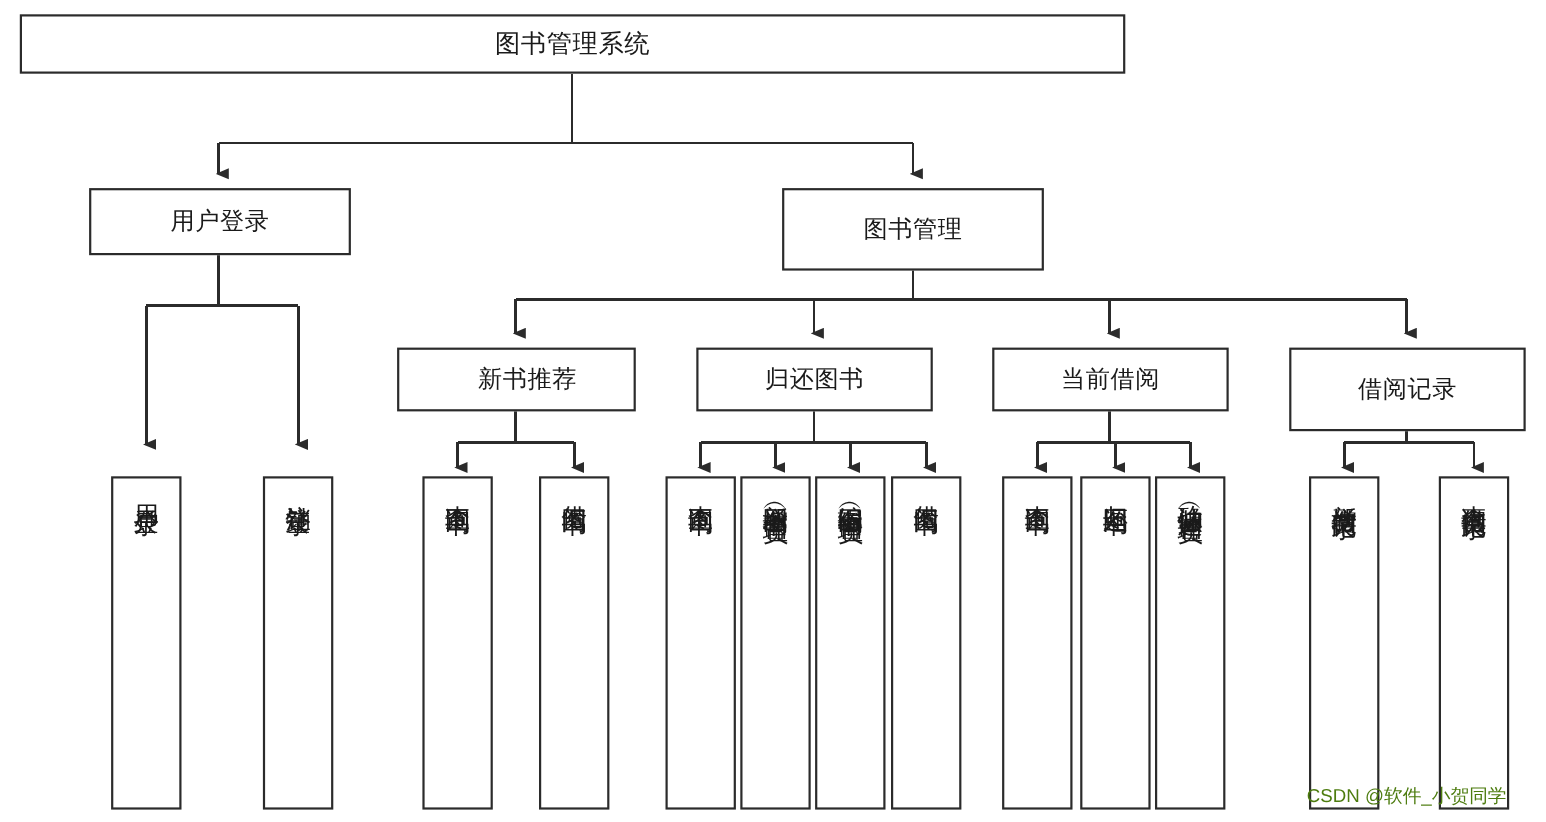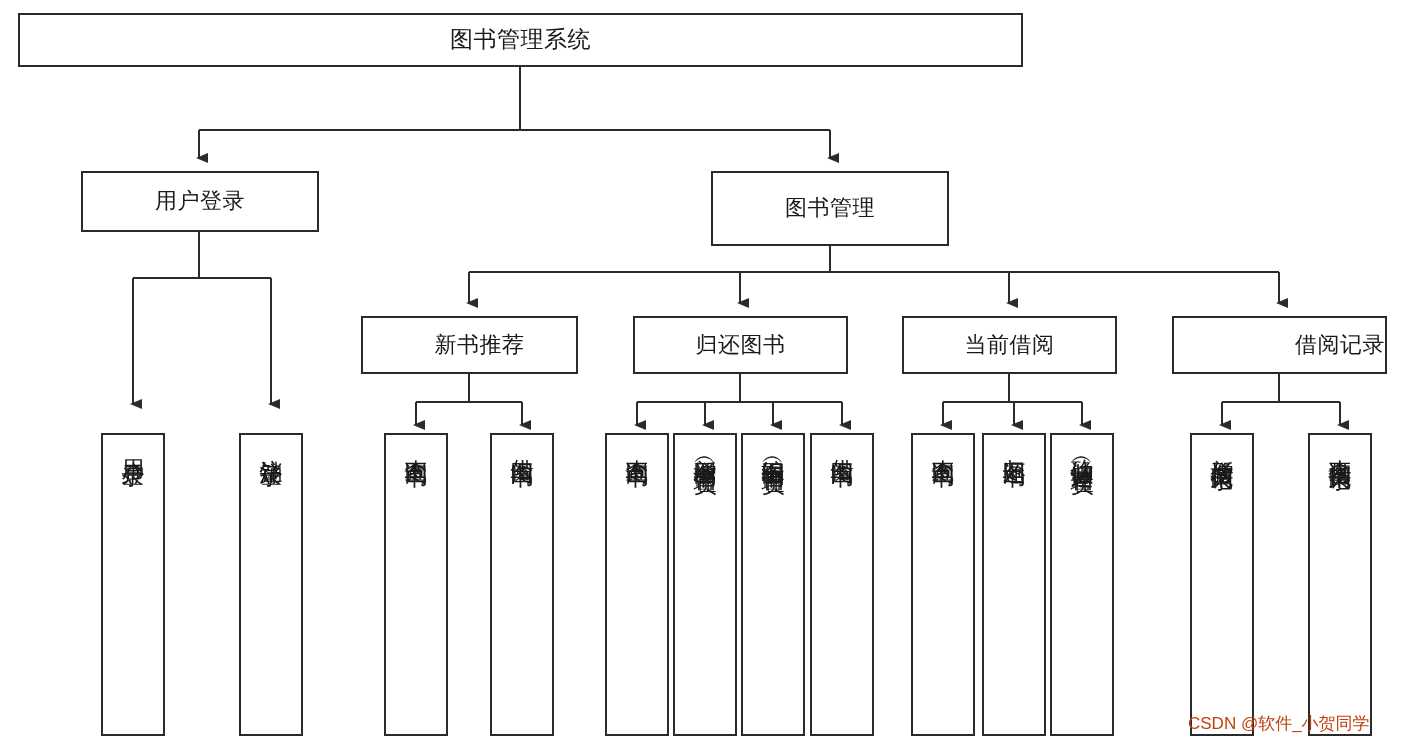--- a/index.html
+++ b/index.html
@@ -64,21 +64,21 @@
     text-orientation: upright;
     line-height: 1.0;
     letter-spacing: 2px;
     white-space: nowrap;
   }
   .watermark {
     position: absolute;
     left: 1188px;
     top: 712px;
     font-size: 17px;
-    color: #c2410c;
+    color: #4d7c0f;
     white-space: nowrap;
     font-family: "Liberation Sans", "DejaVu Sans", sans-serif;
     user-select: none;
     text-align: right;
   }
 </style>
 </head>
 <body>
 
 <div id="diagram-root">
@@ -153,21 +153,21 @@
   </div>
 
   <div class="node horizontal" style="left:633px; top:316px; width:215px; height:58px;">
     <span class="node-label">归还图书</span>
   </div>
 
   <div class="node horizontal" style="left:902px; top:316px; width:215px; height:58px;align-items:center;">
     <span class="node-label">当前借阅</span>
   </div>
 
-  <div class="node horizontal" style="left:1172px; top:316px; width:215px; height:58px;justify-content:flex-end;">
+  <div class="node horizontal" style="left:1172px; top:316px; width:215px; height:76px;">
     <span class="node-label">借阅记录</span>
   </div>
 
   <div class="node vertical" style="left:101px; top:433px; width:64px; height:303px;">
     <span class="node-label">用户登录</span>
   </div>
 
   <div class="node vertical" style="left:239px; top:433px; width:64px; height:303px;">
     <span class="node-label">注销登录</span>
   </div>

